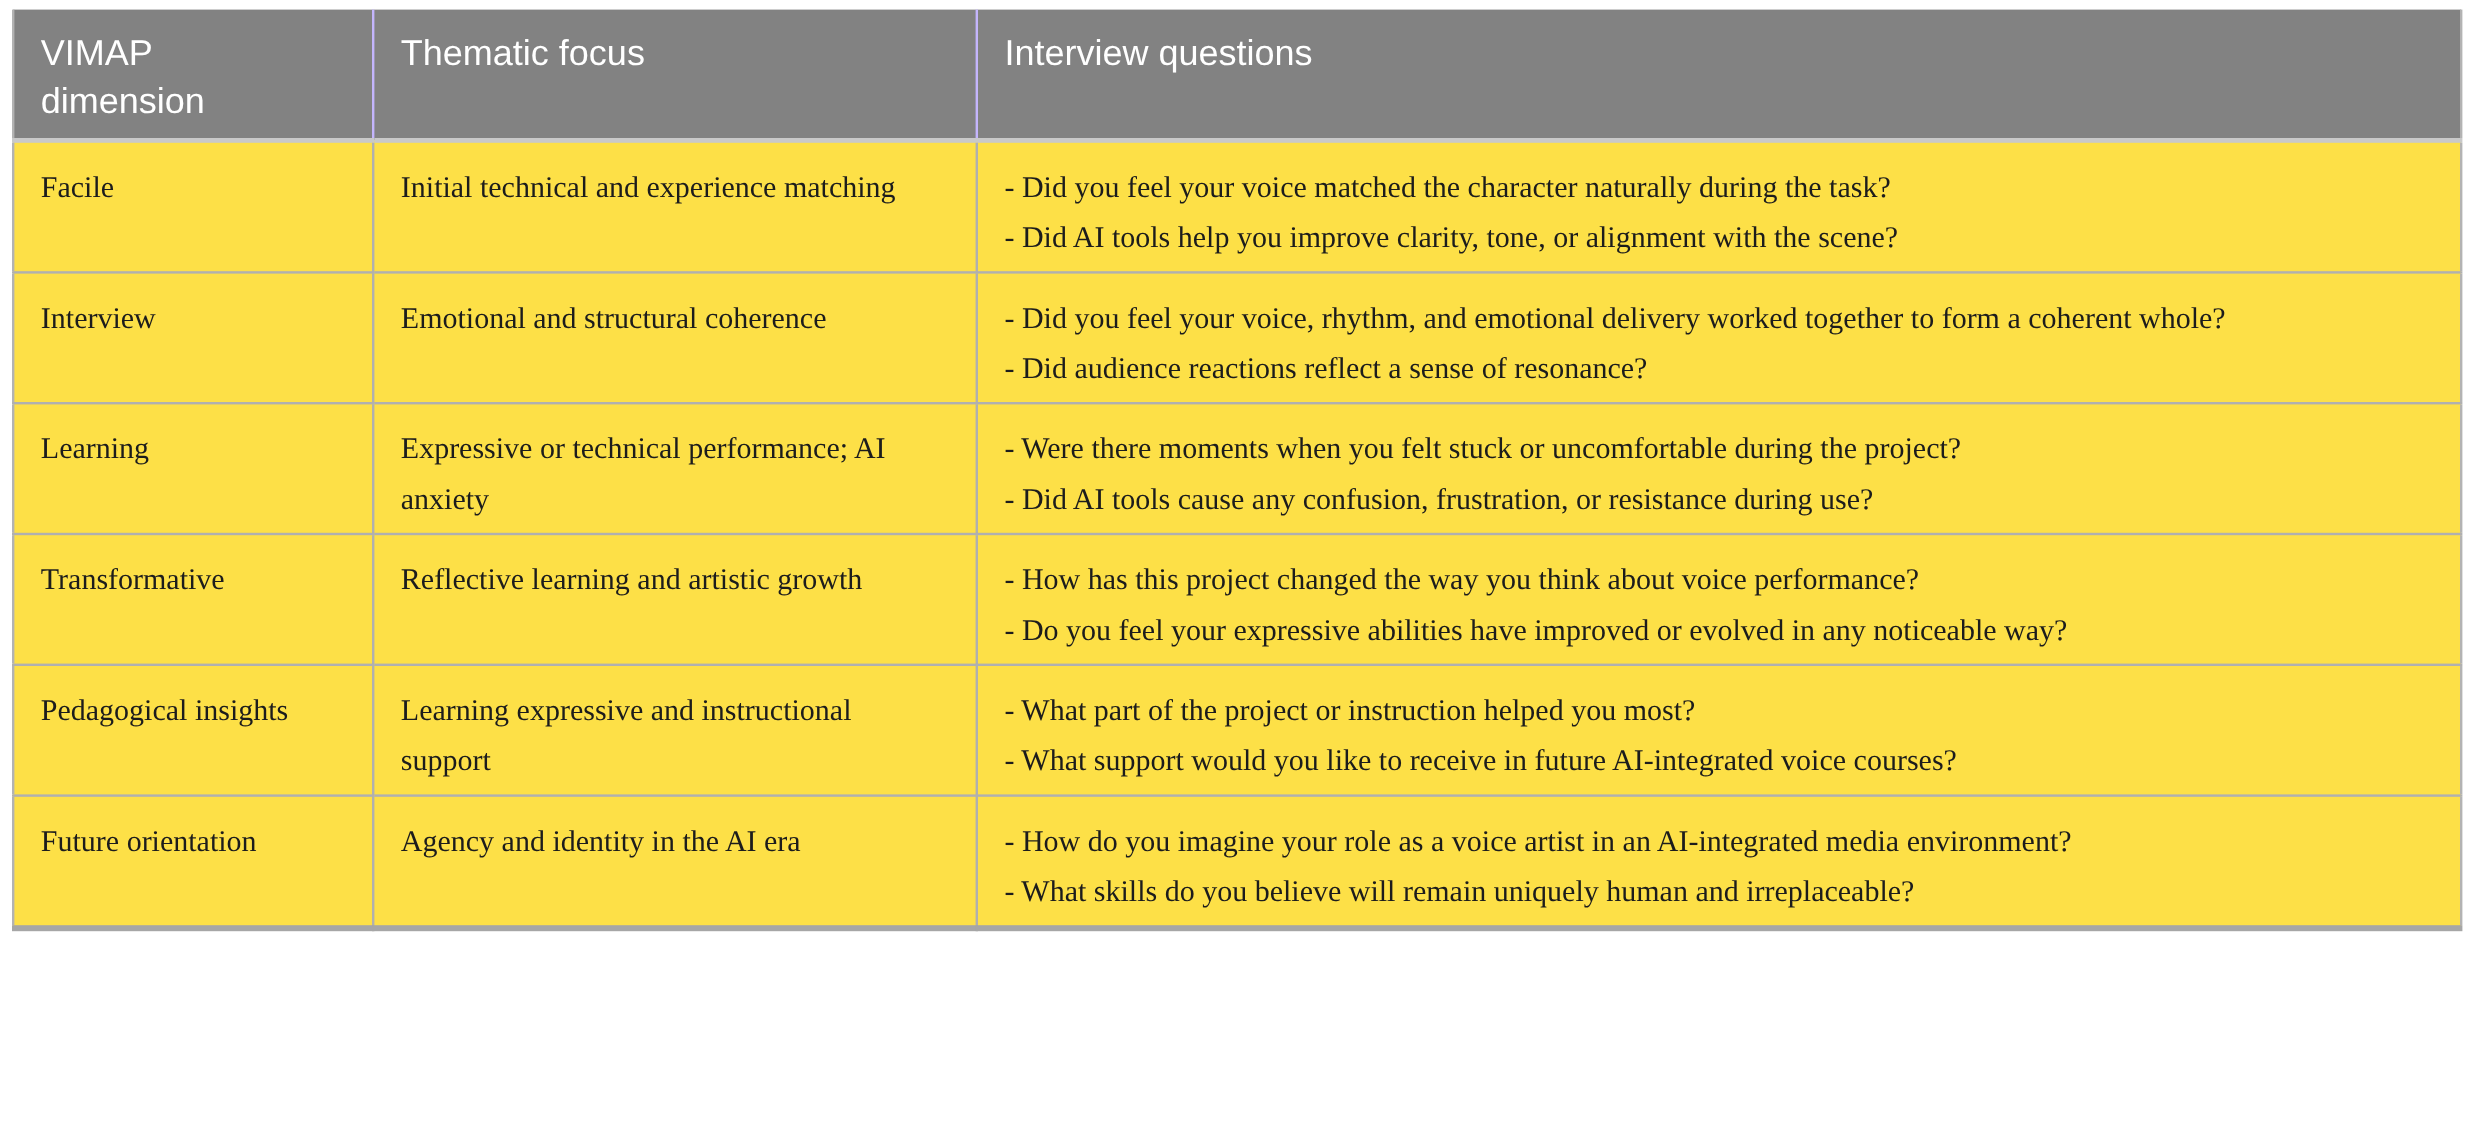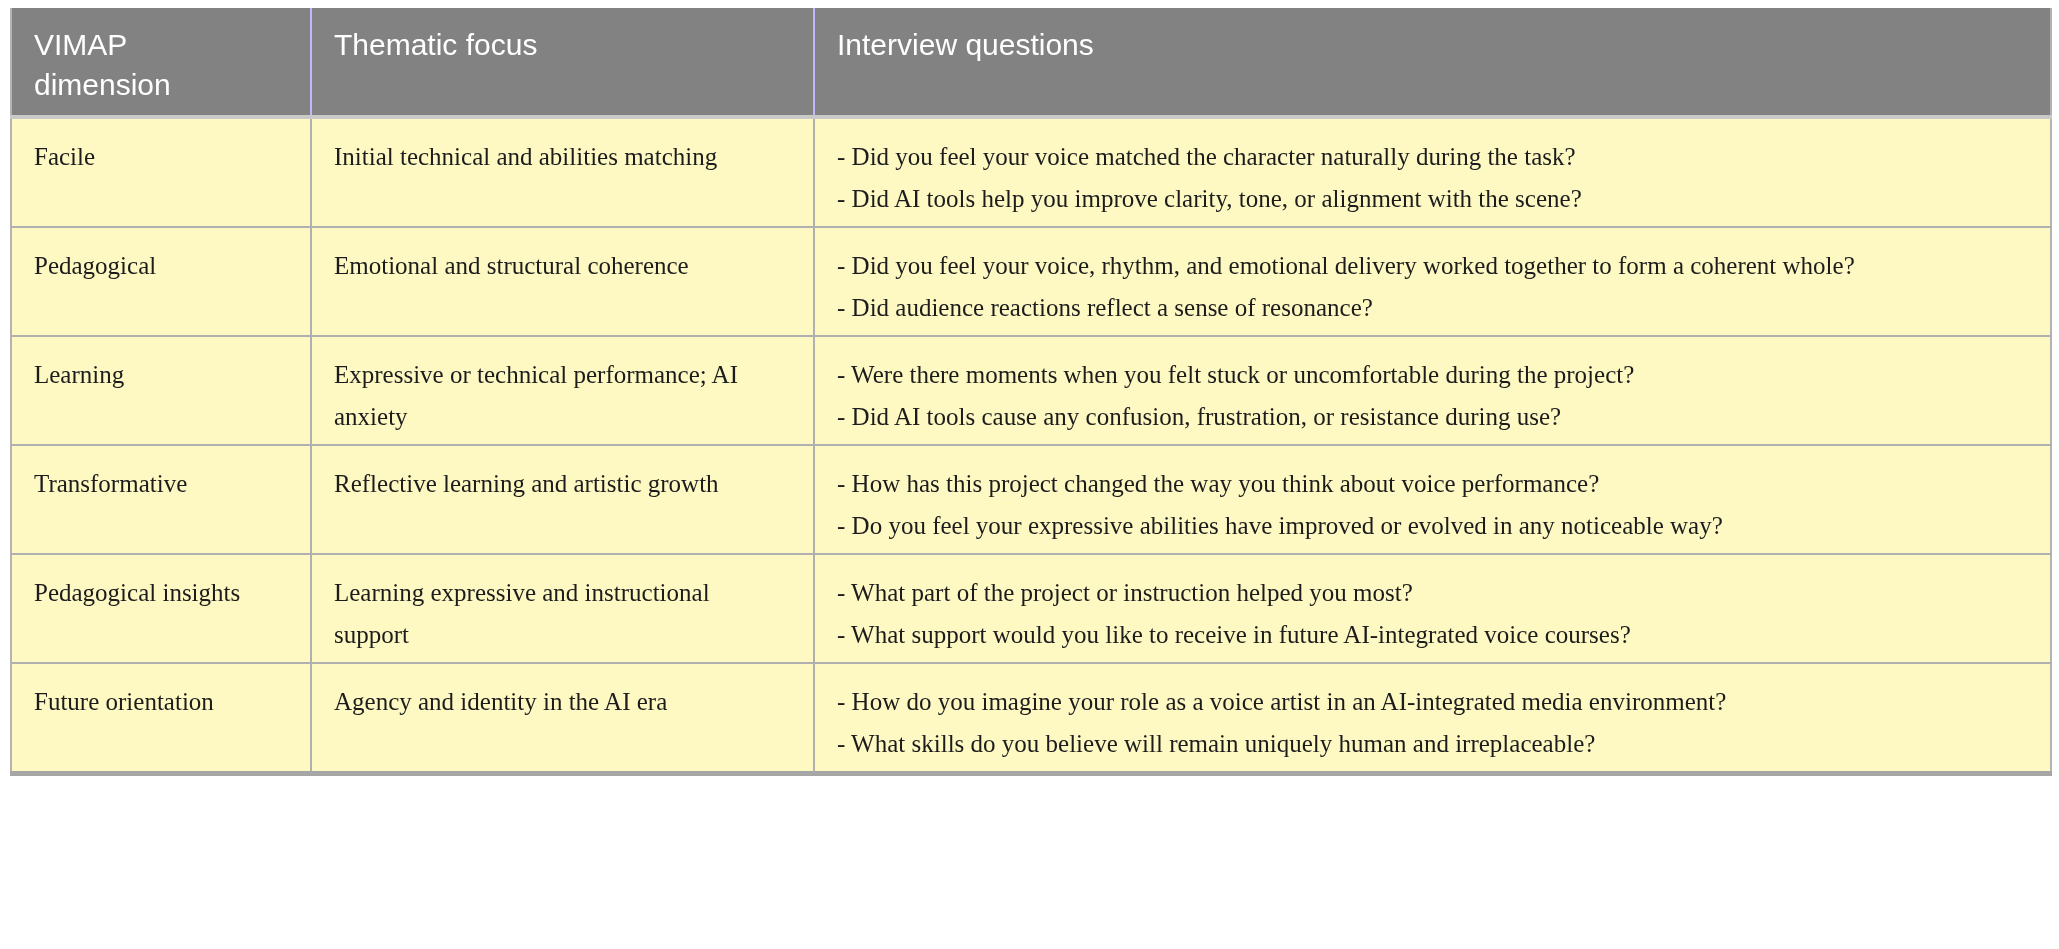--- a/index.html
+++ b/index.html
@@ -35,21 +35,21 @@
     vertical-align: top;
     height: 100px;
     box-sizing: border-box;
     padding: 17px 20px 10px 22px;
     line-height: 40px;
     border-bottom: 4px solid #c9c9c9;
   }
   thead th.h1 { padding-right: 58px; margin-left: 32px; }
   thead th + th { border-left: 2px solid #c4b5fd; }
   tbody td {
-    background: #fef9c3;
+    background: #fde047;
     vertical-align: top;
     box-sizing: border-box;
     height: 104px;
     padding: 17px 26px 6px 22px;
     font-family: "Liberation Serif", serif;
     font-size: 25px;
     color: #1c1c1c;
     line-height: 42px;
     border: 2px solid #b0b0b0;
   }
@@ -71,28 +71,28 @@
     <thead>
       <tr>
         <th class="h1">VIMAP dimension</th>
         <th>Thematic focus</th>
         <th>Interview questions</th>
       </tr>
     </thead>
     <tbody>
       <tr>
         <td>Facile</td>
-        <td>Initial technical and abilities matching</td>
+        <td>Initial technical and experience matching</td>
         <td>
           <div class="qline">- Did you feel your voice matched the character naturally during the task?</div>
           <div class="qline">- Did AI tools help you improve clarity, tone, or alignment with the scene?</div>
         </td>
       </tr>
       <tr>
-        <td>Pedagogical</td>
+        <td>Interview</td>
         <td>Emotional and structural coherence</td>
         <td>
           <div class="qline">- Did you feel your voice, rhythm, and emotional delivery worked together to form a coherent whole?</div>
           <div class="qline">- Did audience reactions reflect a sense of resonance?</div>
         </td>
       </tr>
       <tr>
         <td>Learning</td>
         <td>Expressive or technical performance; AI anxiety</td>
         <td>

